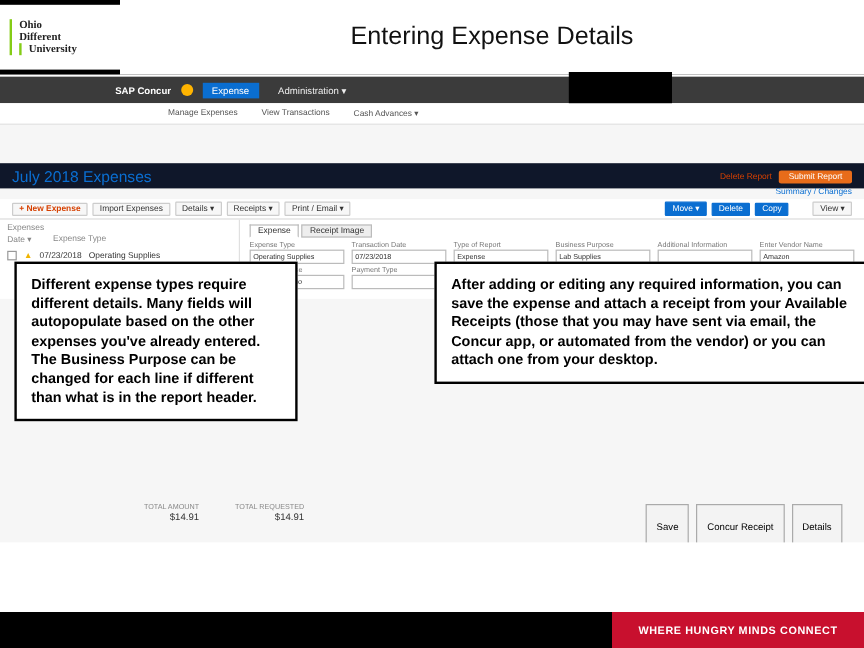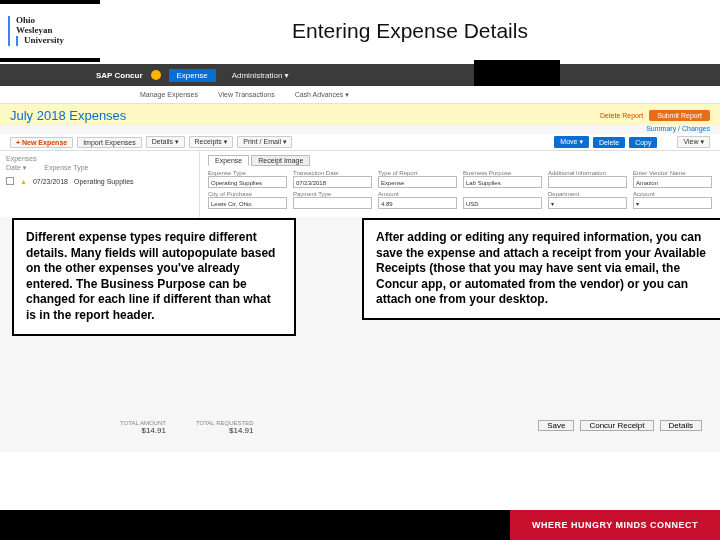--- a/index.html
+++ b/index.html
@@ -1,31 +1,31 @@
 <!DOCTYPE html>
 <html><head>
 <meta charset="utf-8">
 <style>
   * { box-sizing: border-box; margin: 0; padding: 0; }
   body { width: 720px; height: 540px; font-family: Arial, Helvetica, sans-serif; background: #fff; overflow: hidden; position: relative; }
   .topbar { display: flex; align-items: stretch; height: 64px; background: #000; border-bottom: 2px solid #fff; }
   .logo-box { width: 100px; background: #fff; border-top: 4px solid #000; border-bottom: 4px solid #000; padding: 4px 8px; display: flex; flex-direction: column; justify-content: center; }
-  .logo-box div:last-child { border-left: 2px solid #3b82f6; padding-left: 6px; }
+  .logo-box div:last-child { border-left: 2px solid #84cc16; padding-left: 6px; }
   .logo-line { font-family: Georgia, serif; font-size: 9px; font-weight: bold; color: #222; line-height: 1.1; }
   .title { flex: 1; background: #fff; display: flex; align-items: center; justify-content: center; font-size: 21px; color: #111; font-weight: 400; }
   .concur-bar { height: 22px; background: #3b3b3b; display: flex; align-items: center; padding-left: 96px; gap: 8px; font-size: 8px; color: #eee; }
   .concur-brand { font-weight: bold; color: #fff; }
   .concur-badge { width: 10px; height: 10px; border-radius: 50%; background: #ffb400; display: inline-block; }
   .concur-tab { padding: 2px 8px; }
   .concur-tab.active { background: #0a6ed1; color: #fff; }
   .black-chip { position:absolute; top:60px; right:160px; width:86px; height:26px; background:#000; z-index:2;}
   .screenshot { position: relative; height: 390px; background: #f6f6f6; font-size: 7px; color: #333; }
   .subnav { background: #fff; height: 18px; padding-left: 140px; display: flex; align-items: center; gap: 20px; border-bottom: 1px solid #e0e0e0; }
   .subnav span { color: #555; }
-  .report-header { padding: 4px 10px 2px 10px; display: flex; align-items: center; justify-content: space-between; background: #fef9c3; }
+  .report-header { padding: 4px 10px 2px 10px; display: flex; align-items: center; justify-content: space-between; background: #0f172a; margin-top: 32px; }
   .report-title { font-size: 13px; color: #0a6ed1; font-weight: 300; }
   .report-actions { display: flex; gap: 6px; align-items: center; }
   .link-red { color: #d64000; }
   .btn-orange { background: #e86c1a; color: #fff; padding: 2px 8px; border-radius: 2px; }
   .toolbar { padding: 2px 10px; display: flex; align-items: center; gap: 4px; background:#fff; }
   .tbtn { border: 1px solid #ccc; background: #f7f7f7; padding: 1px 5px; border-radius: 1px; }
   .tbtn.blue { background: #0a6ed1; color: #fff; border-color: #0a6ed1; }
   .tbtn.plus { color: #d64000; font-weight: bold; }
   .panel { display: flex; background: #fff; border-top: 1px solid #ddd; }
   .left-table { width: 200px; padding: 4px 6px; border-right: 1px solid #e0e0e0; }
@@ -34,40 +34,40 @@
   .chk { width: 8px; height: 8px; border:1px solid #999; }
   .warn { color: #f0b400; font-weight: bold; }
   .right-form { flex: 1; padding: 4px 8px 8px 8px; }
   .tabs-row { display:flex; gap:2px; margin-bottom:4px;}
   .tab-chip { border:1px solid #bbb; padding:1px 6px; background:#eee;}
   .tab-chip.active{ background:#fff; border-bottom-color:#fff;}
   .form-grid { display: grid; grid-template-columns: repeat(6, 1fr); gap: 3px 6px; }
   .form-grid label { color: #777; font-size: 6px; display:block; }
   .fld { border: 1px solid #bbb; background: #fff; height: 12px; padding: 0 2px; font-size: 6px; line-height:12px; overflow:hidden; white-space:nowrap; }
   .callout { position: absolute; background: #fff; border: 2px solid #000; padding: 10px 12px; font-size: 12px; font-weight: bold; line-height: 1.3; }
-  .callout-left { top: 218px; left: 12px; width: 284px; }
+  .callout-left { top: 218px; left: 12px; width: 236px; }
   .callout-right { top: 218px; left: 362px; width: 369px; }
   .totals-bar { position:absolute; top:420px; left:120px; font-size:8px; color:#333; display:flex; gap:30px;}
   .totals-bar div{ text-align:right;}
   .totals-bar .lbl{ color:#888; font-size:6px;}
   .actions-bar { position:absolute; top:420px; right:18px; display:flex; gap:6px;}
-  .gbtn{ border:1px solid #aaa; background:#f3f3f3; padding:0 8px; font-size:8px;}
+  .gbtn{ border:1px solid #aaa; background:#f3f3f3; padding:14px 8px; font-size:8px;}
   .footer { position: absolute; bottom: 0; left: 0; right: 0; display:flex; }
   .footer-black { flex:1; height: 30px; background: #000; }
   .footer-red { width: 210px; height: 30px; background: #c8102e; color: #fff; display:flex; align-items:center; justify-content:center; font-size:9px; font-weight:bold; letter-spacing:0.5px;}
   .top-bottom-band { position:absolute; top:452px; left:0; right:0; height:58px; background:#fff;}
 </style>
 </head>
 <body>
 
 <div class="topbar">
   <div class="logo-box">
     <div>
       <div class="logo-line">Ohio</div>
-      <div class="logo-line">Wesleyan</div>
+      <div class="logo-line">Different</div>
       <div class="logo-line">University</div>
     </div>
   </div>
   <div class="title">Entering Expense Details</div>
 </div>
 
 <div class="black-chip"></div>
 
 <div class="screenshot">
   <div class="concur-bar">

